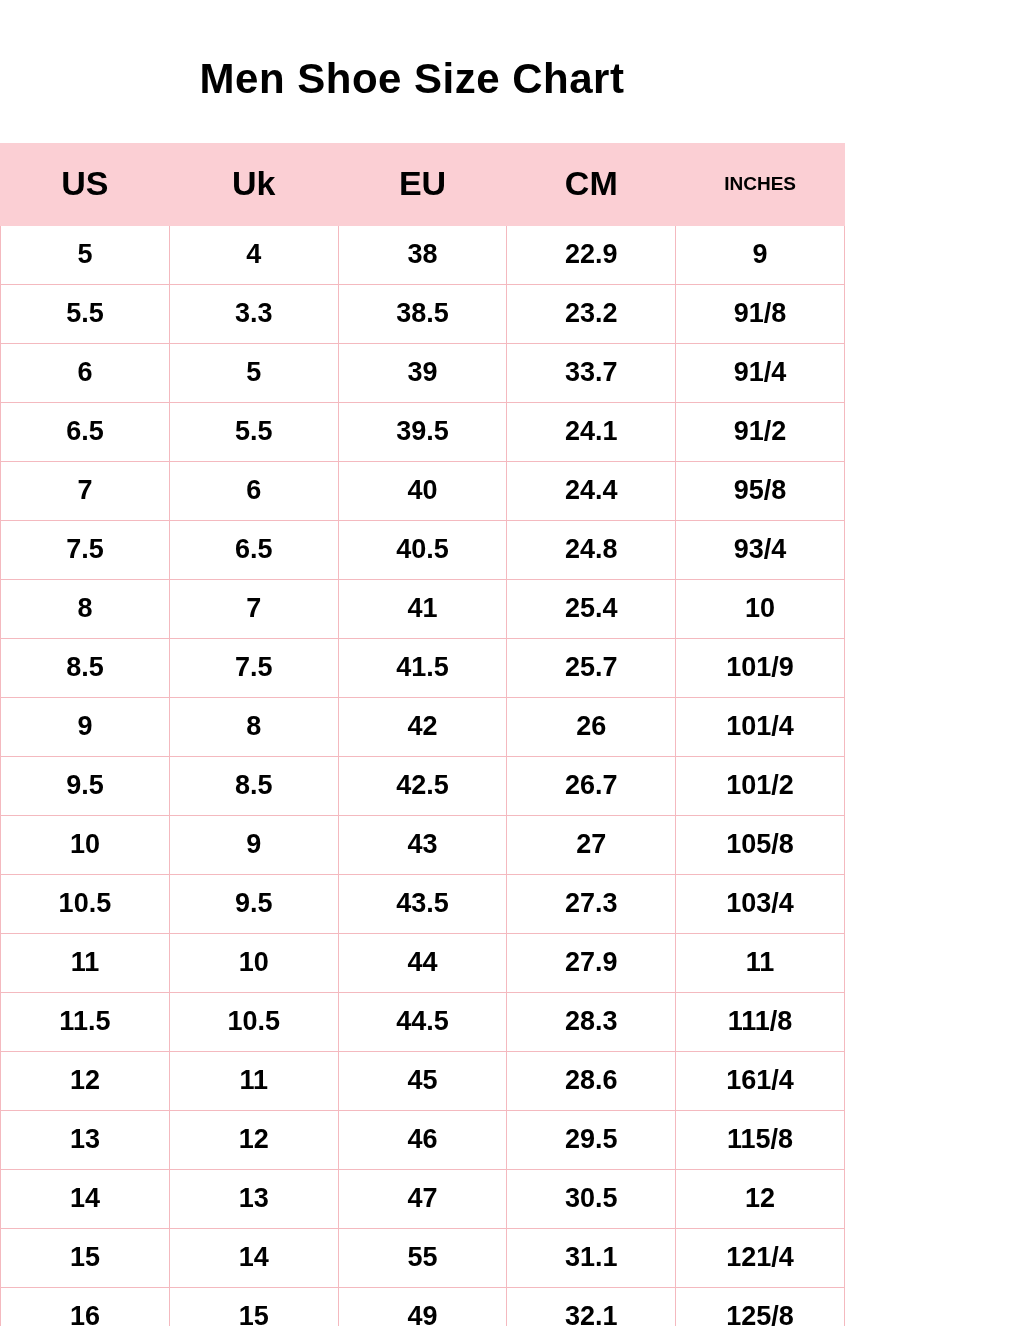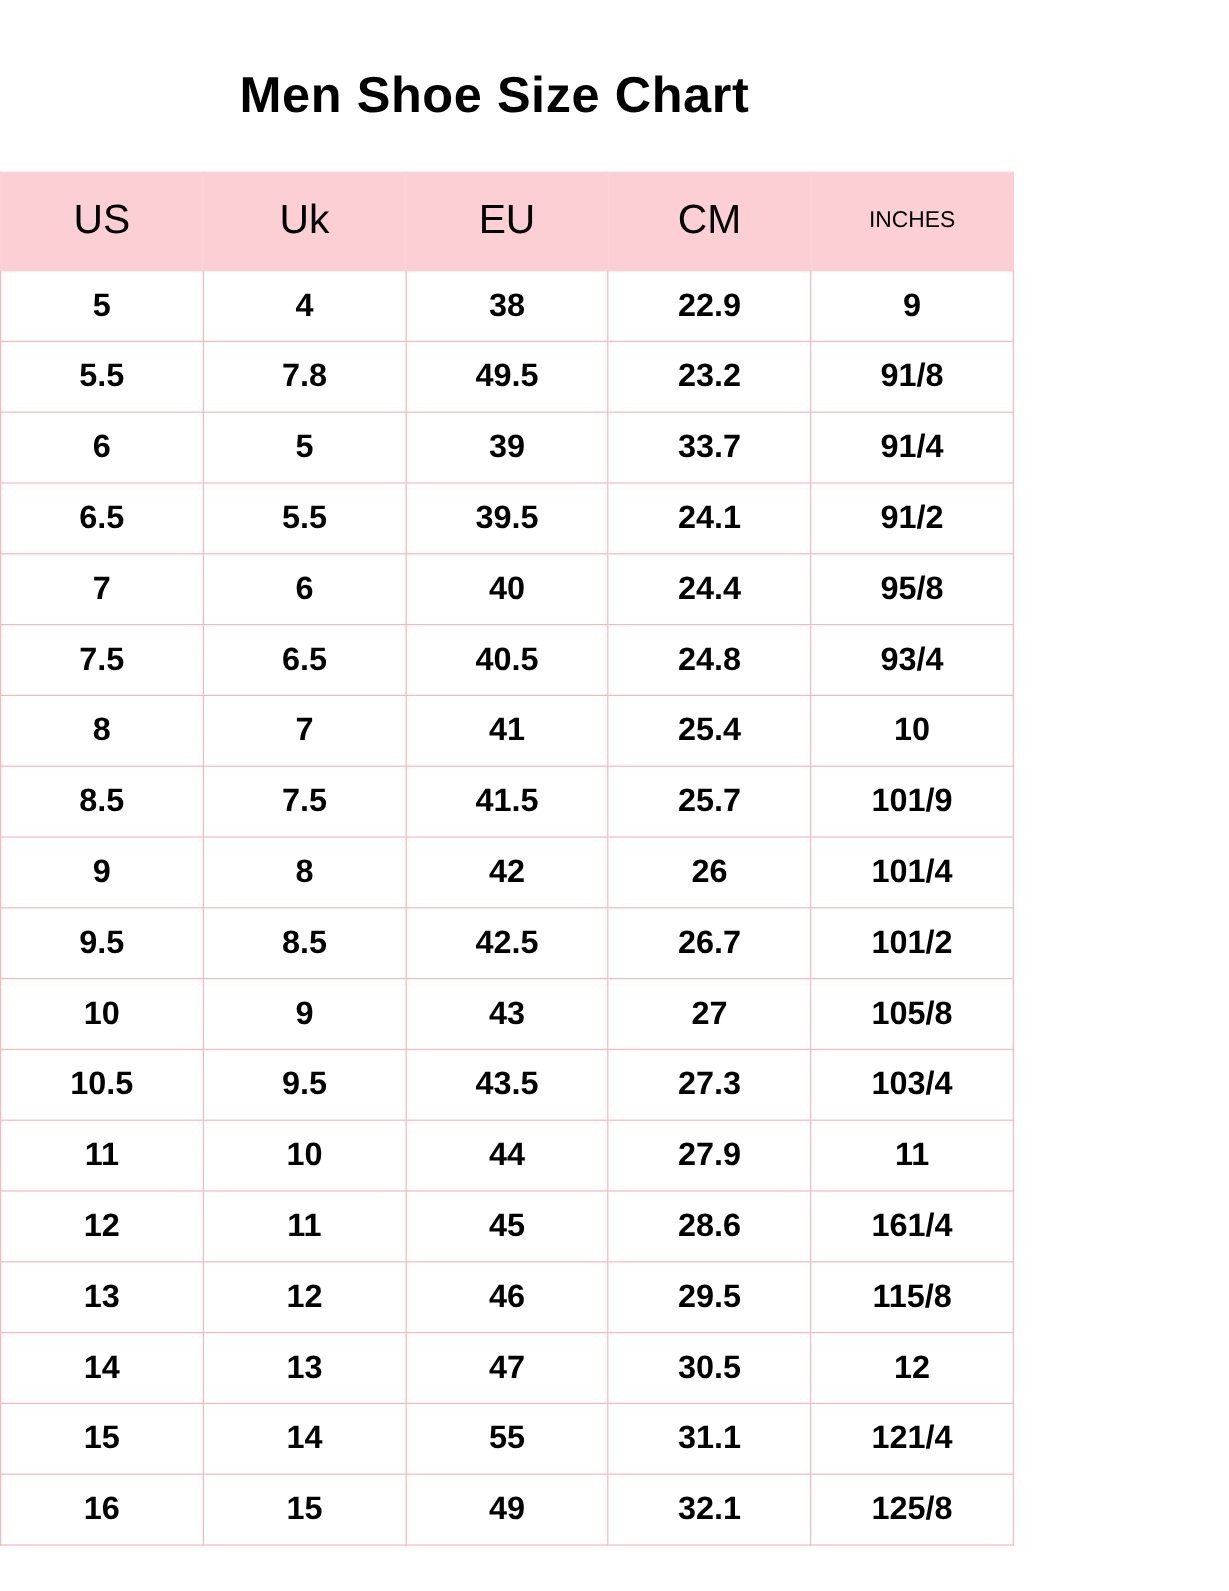--- a/index.html
+++ b/index.html
@@ -34,21 +34,21 @@
     width: 845px;
   }
   table.size-chart {
     border-collapse: collapse;
     width: 100%;
     table-layout: fixed;
   }
   table.size-chart th {
     background: #fbcfd4;
     font-size: 34px;
-    font-weight: normal;
+    font-weight: bold;
     text-align: center;
     padding: 20px 0 22px 0;
     border: 1px solid #fbcfd4;
     color: #000000;
   }
   table.size-chart th.inches-head {
     font-size: 19px;
   }
   table.size-chart td {
     text-align: center;
@@ -96,22 +96,22 @@
       <tbody>
         <tr>
           <td>5</td>
           <td>4</td>
           <td>38</td>
           <td>22.9</td>
           <td>9</td>
         </tr>
         <tr>
           <td>5.5</td>
-          <td>7.8</td>
-          <td>49.5</td>
+          <td>3.3</td>
+          <td>38.5</td>
           <td>23.2</td>
           <td>91/8</td>
         </tr>
         <tr>
           <td>6</td>
           <td>5</td>
           <td>39</td>
           <td>33.7</td>
           <td>91/4</td>
         </tr>
@@ -179,20 +179,27 @@
           <td>103/4</td>
         </tr>
         <tr>
           <td>11</td>
           <td>10</td>
           <td>44</td>
           <td>27.9</td>
           <td>11</td>
         </tr>
         <tr>
+          <td>11.5</td>
+          <td>10.5</td>
+          <td>44.5</td>
+          <td>28.3</td>
+          <td>111/8</td>
+        </tr>
+        <tr>
           <td>12</td>
           <td>11</td>
           <td>45</td>
           <td>28.6</td>
           <td>161/4</td>
         </tr>
         <tr>
           <td>13</td>
           <td>12</td>
           <td>46</td>

